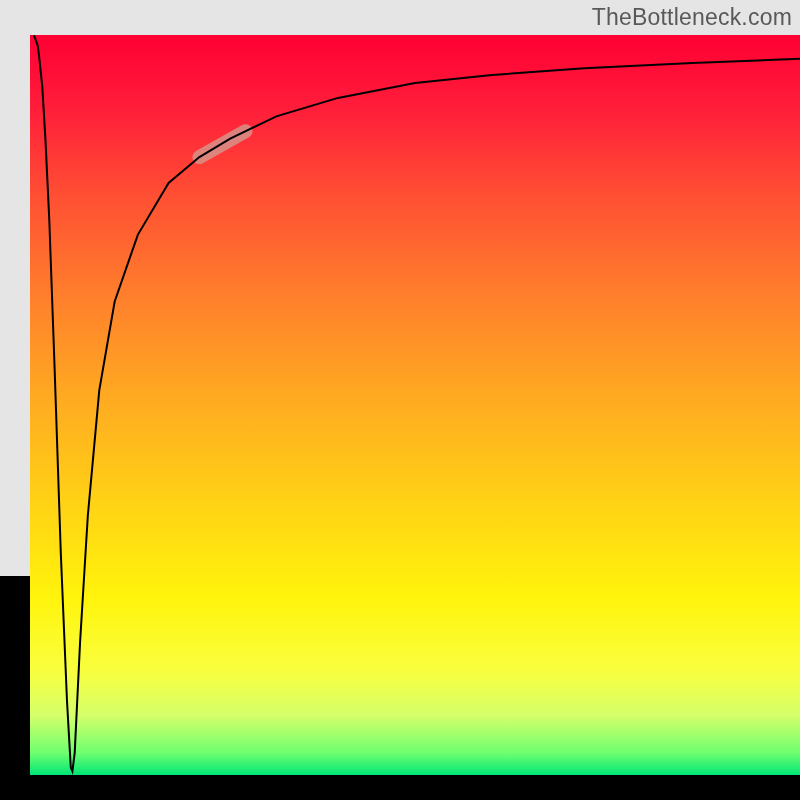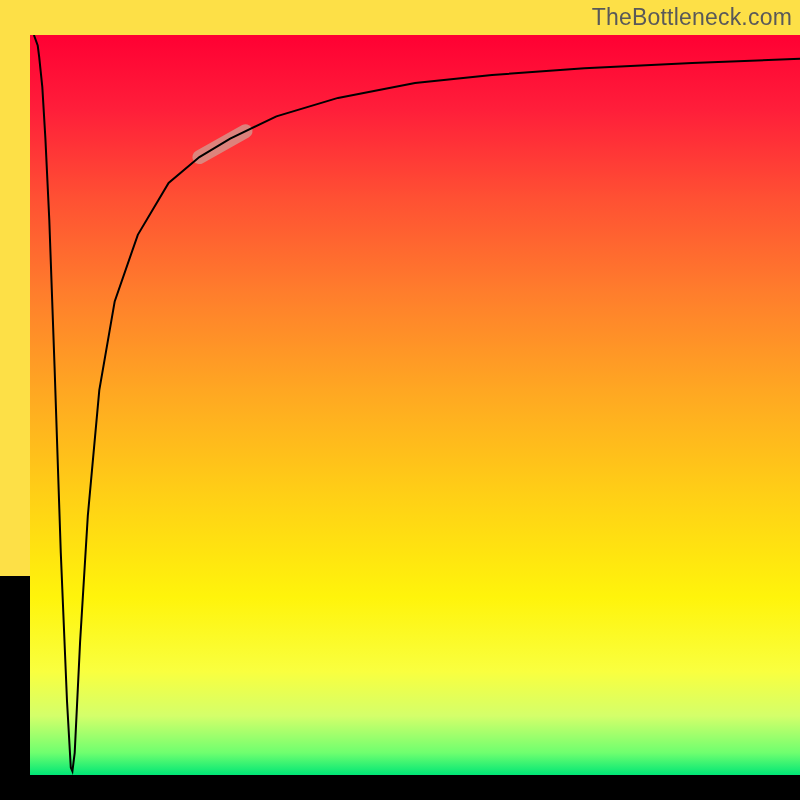--- a/index.html
+++ b/index.html
@@ -8,21 +8,21 @@
     width: 800px;
     height: 800px;
     background: #000;
     font-family: Arial, Helvetica, sans-serif;
     overflow: hidden;
   }
   .frame {
     position: relative;
     width: 800px;
     height: 576px;
-    background: #fde047;
+    background: #e5e5e5;
   }
   .watermark {
     position: absolute;
     top: 4px;
     right: 8px;
     color: #595959;
     font-size: 23px;
     font-weight: 500;
     letter-spacing: 0.2px;
   }

